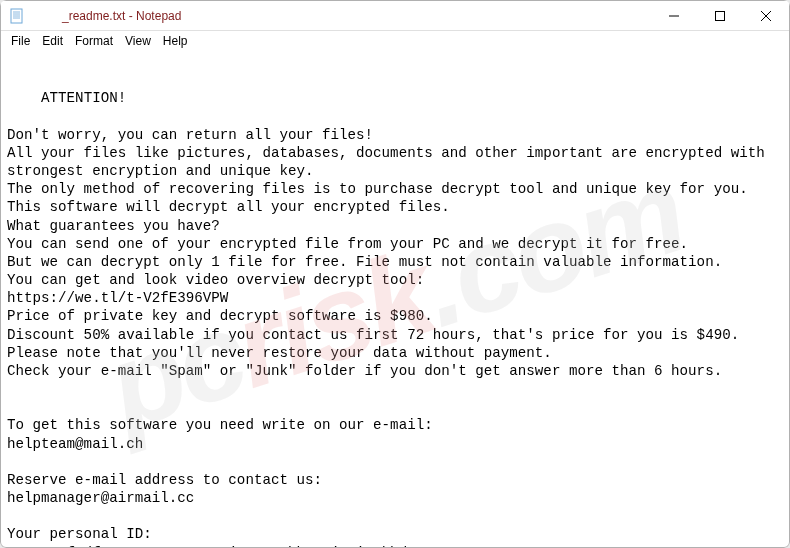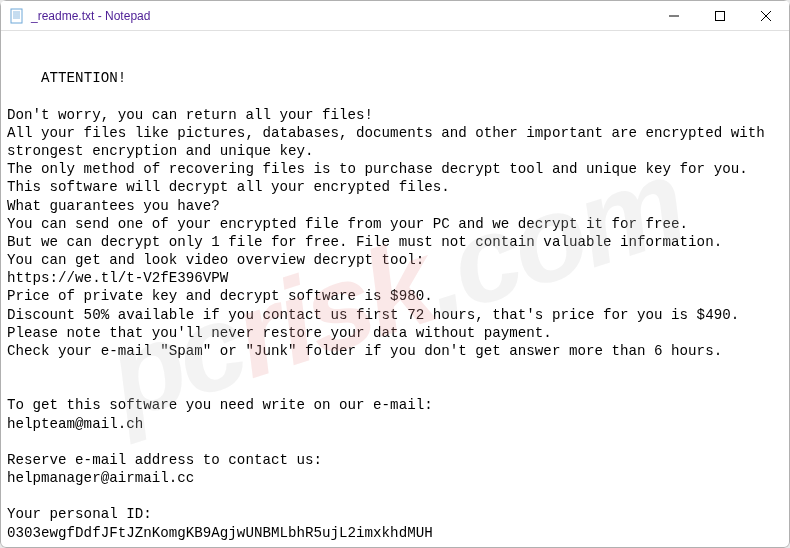--- a/index.html
+++ b/index.html
@@ -31,22 +31,23 @@
       width: 16px;
       height: 16px;
       margin-left: 8px;
       margin-right: 6px;
       display: inline-flex;
       align-items: center;
       justify-content: center;
     }
     .titlebar-title {
       font-size: 12px;
-      color: #4c1d95;
+      color: #7f1d1d;
       flex: 1;
+      margin-left: 31px;
     }
     .win-controls {
       display: flex;
       height: 100%;
     }
     .win-btn {
       width: 46px;
       height: 100%;
       display: flex;
       align-items: center;
@@ -123,20 +124,27 @@
       </div>
       <div class="win-btn close">
         <svg width="10" height="10" viewBox="0 0 10 10">
             <line x1="0" y1="0" x2="10" y2="10" stroke="#000" stroke-width="1"></line>
             <line x1="10" y1="0" x2="0" y2="10" stroke="#000" stroke-width="1"></line>
           </svg>
       </div>
     </div>
   </div>
 
+  <div class="menubar">
+    <span class="menu-item">File</span>
+    <span class="menu-item">Edit</span>
+    <span class="menu-item">Format</span>
+    <span class="menu-item">View</span>
+    <span class="menu-item">Help</span>
+  </div>
 
   <div class="content">
     <div class="watermark"><span class="pc">pc</span><span class="risk">risk</span><span class="pc">.com</span></div>
     <span>ATTENTION!
 
 Don't worry, you can return all your files!
 All your files like pictures, databases, documents and other important are encrypted with strongest encryption and unique key.
 The only method of recovering files is to purchase decrypt tool and unique key for you.
 This software will decrypt all your encrypted files.
 What guarantees you have?

